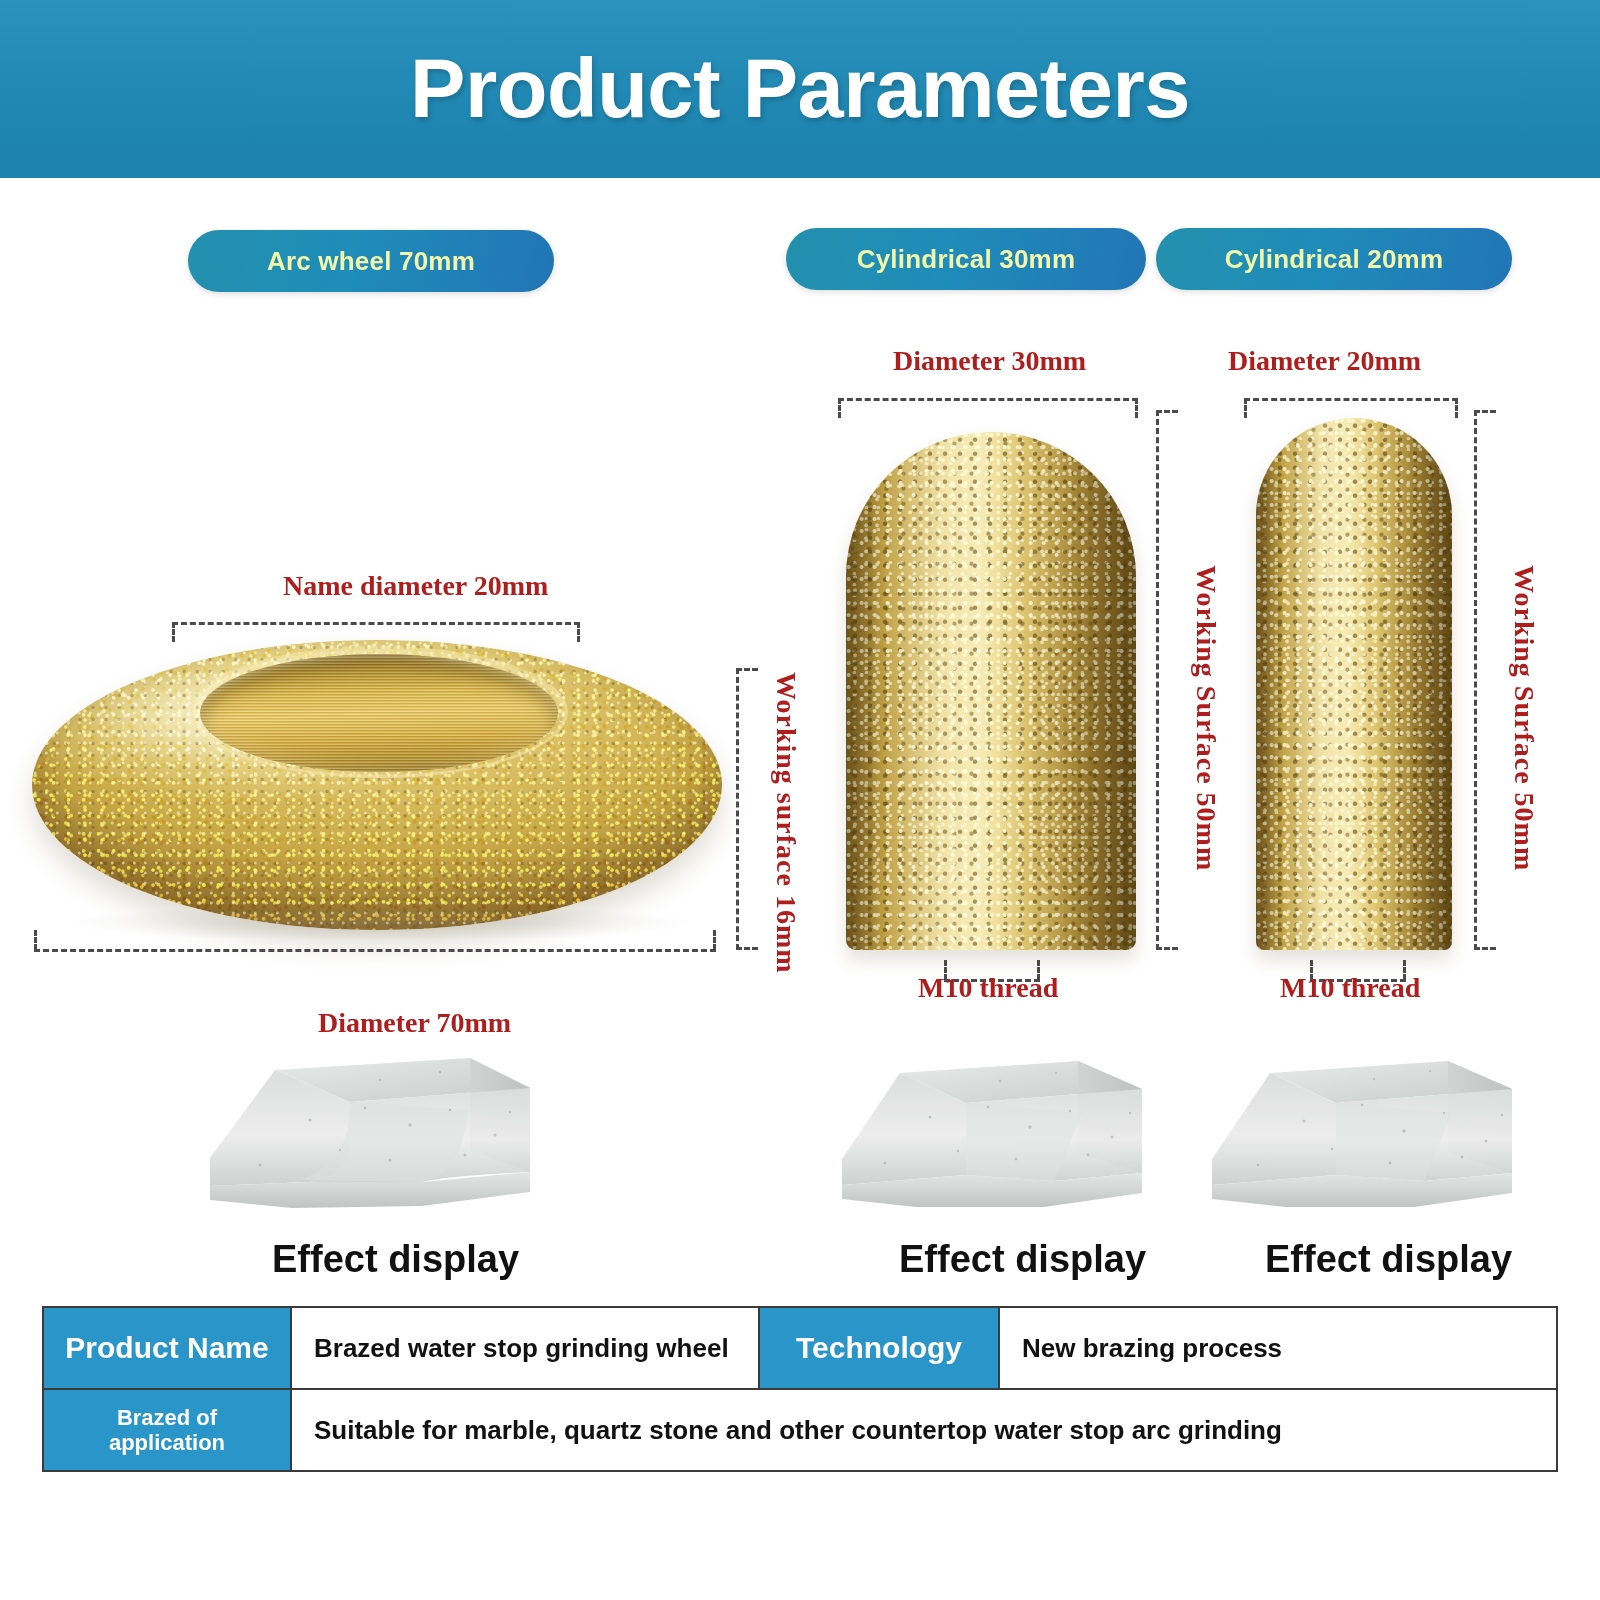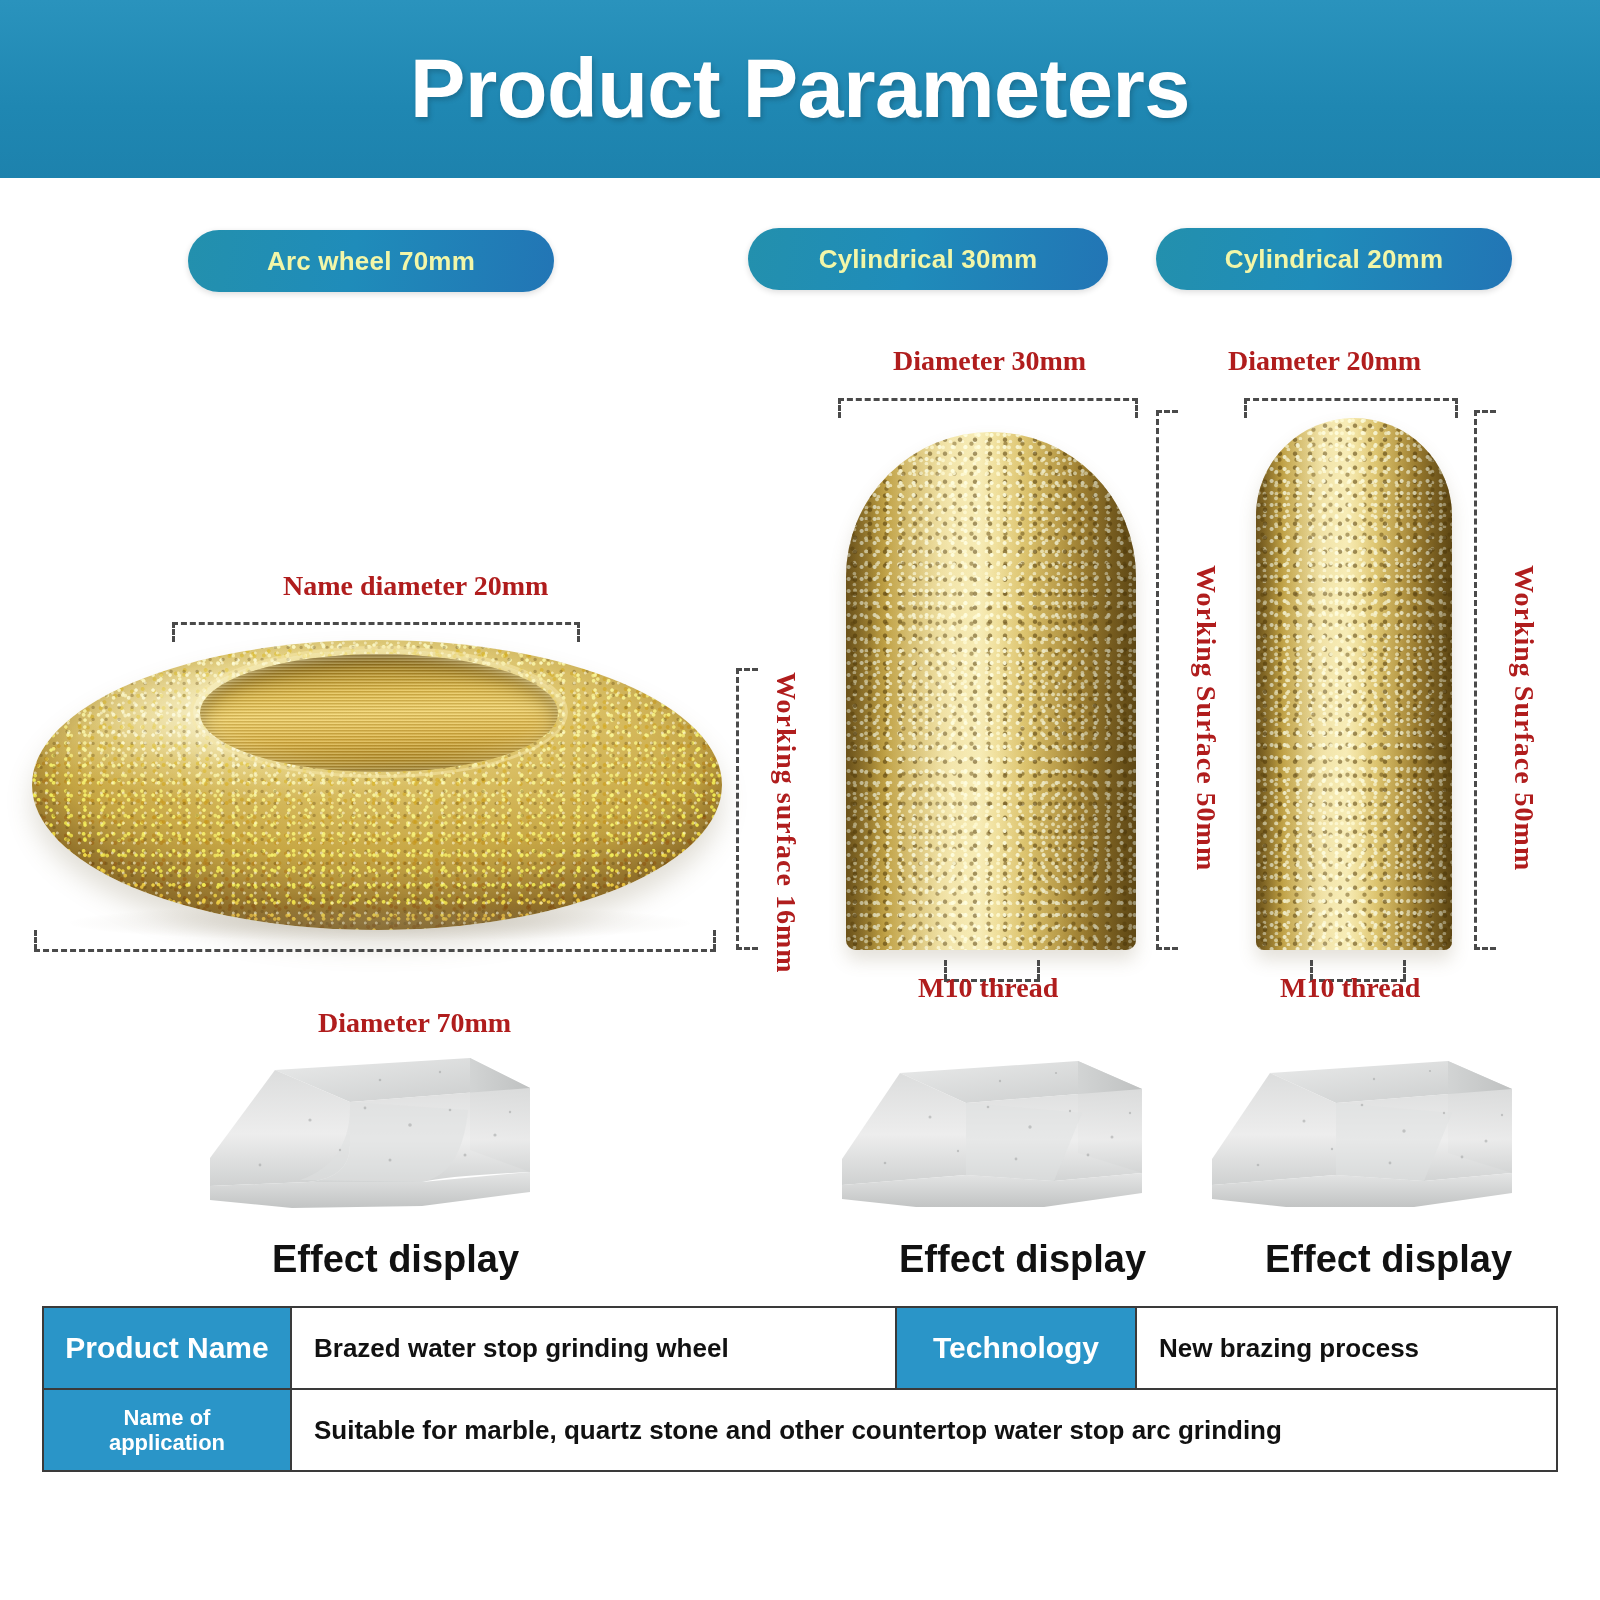--- a/index.html
+++ b/index.html
@@ -34,21 +34,21 @@
     display:flex; align-items:center; justify-content:center;
     background:linear-gradient(100deg,#2390ad 0%,#1f8cba 45%,#2275b5 100%);
     color:#f2f6a8;
     font-size:26px;
     font-weight:bold;
     box-shadow:0 2px 6px rgba(0,0,0,0.14);
     letter-spacing:0.2px;
     white-space:nowrap;
   }
   #tab0 { left:188px; top:230px; width:366px; }
-  #tab1 { left:748px; top:228px; width:360px; }
+  #tab1 { left:786px; top:228px; width:360px; }
   #tab2 { left:1156px; top:228px; width:356px; }
 
   
   .dim {
     position:absolute;
     color:#b01d1d;
     font-weight:bold;
     font-size:28px;
     white-space:nowrap;
     font-family:Liberation Serif, serif;
@@ -402,25 +402,25 @@
       <circle cx="174" cy="24" r="1.2"></circle>
       <circle cx="230" cy="16" r="1.1"></circle>
   </g>
 </svg>
 <div class="effect-label" style="left:1265px; top:1238px;">Effect display</div>
 
 <table class="spec">
   <tbody>
       <tr>
     <td class="th">Product Name</td>
-    <td class="val" style="width:605px;">Brazed water stop grinding wheel</td>
+    <td class="val" style="width:468px;">Brazed water stop grinding wheel</td>
     <td class="th" style="width:240px;">Technology</td>
     <td class="val">New brazing process</td>
   </tr>
   <tr>
     <td class="th two">
-      <div>Name of</div>
+      <div>Brazed of</div>
       <div>application</div>
     </td>
     <td class="val" colspan="3">Suitable for marble, quartz stone and other countertop water stop arc grinding</td>
   </tr>
 </tbody>
   </table>
 
 </body></html>

